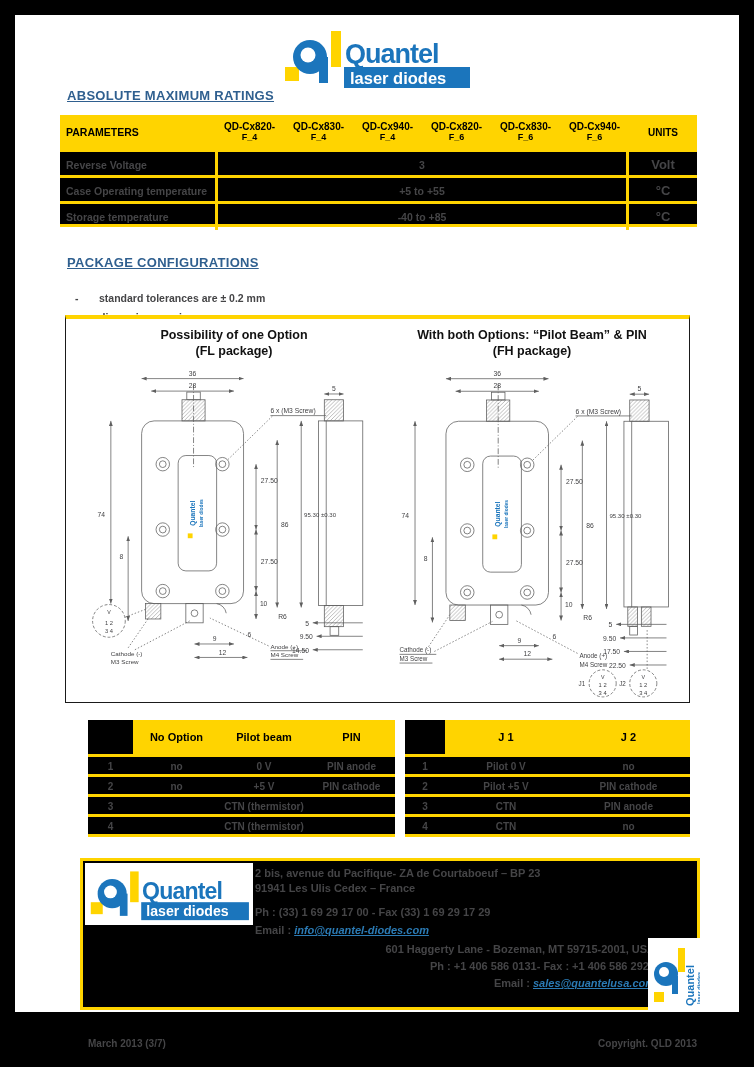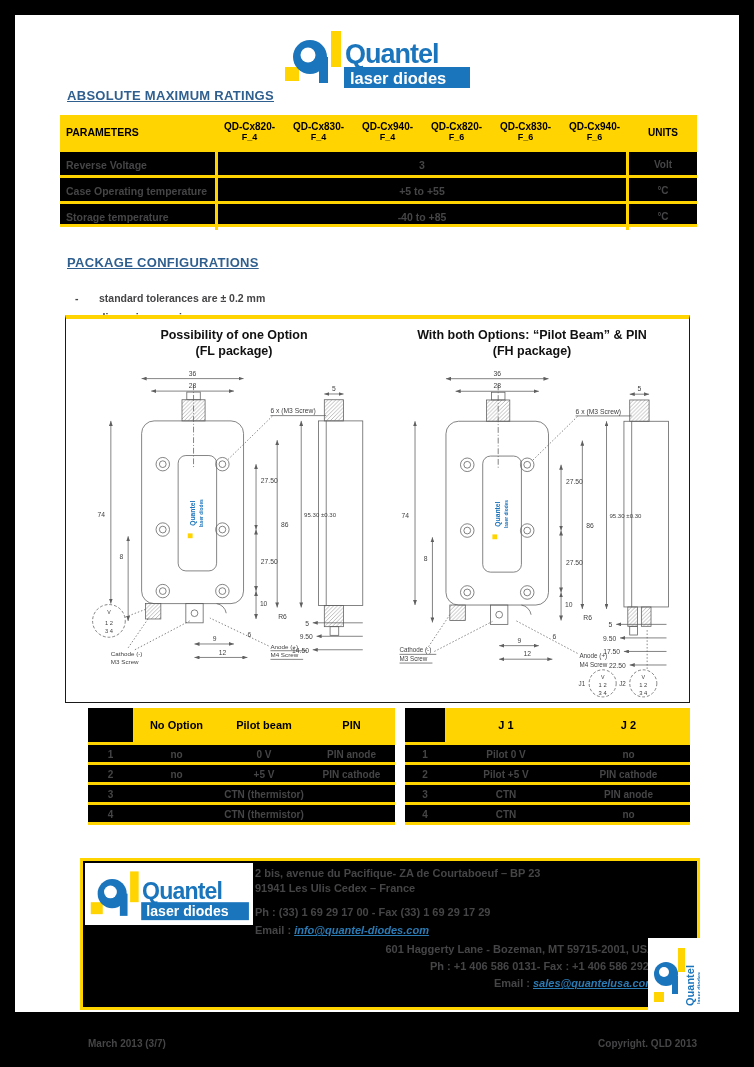--- a/index.html
+++ b/index.html
@@ -31,21 +31,21 @@
   
   .rtable{position:absolute;left:45px;top:100px;width:637px;}
   .rt-head{display:grid;grid-template-columns:155px 69px 69px 69px 69px 69px 69px 68px;background:var(--yellow);height:34px;}
   .rt-head .hcell{display:flex;flex-direction:column;align-items:center;justify-content:center;color:#000;font-weight:bold;font-size:10px;line-height:11px;}
   .rt-head .hparam{align-items:flex-start;padding-left:6px;font-size:10.5px;}
   .rt-head .l2{font-size:9px;}
   .rt-row{display:grid;grid-template-columns:155px 414px 68px;background:#000;height:26px;border-top:3px solid var(--yellow);}
   .rt-row:last-child{border-bottom:3px solid var(--yellow);}
   .rt-row .param{color:var(--txt);font-weight:bold;font-size:10.5px;line-height:26px;padding-left:6px;white-space:nowrap;}
   .rt-row .val{color:var(--txt);font-weight:bold;font-size:10.5px;line-height:26px;text-align:center;border-left:3px solid var(--yellow);border-right:3px solid var(--yellow);}
-  .rt-row .unit{color:var(--txt);font-weight:bold;font-size:10px;line-height:26px;text-align:center;}
+  .rt-row .unit{color:var(--txt);font-weight:bold;font-size:13px;line-height:26px;text-align:center;}
 
   
   .bullet{position:absolute;left:60px;color:var(--txt);font-weight:bold;font-size:10.5px;white-space:nowrap;}
   .bullet .dash{display:inline-block;width:24px;}
   #bullet0{top:248px;margin-top:48px;}
   #bullet1{top:277px;}
 
   
   .diabox{position:absolute;left:50px;top:300px;width:625px;height:388px;background:#fff;
           border:1.5px solid #1a1a1a;border-top:4px solid var(--yellow);}
@@ -54,21 +54,21 @@
   #dtr{left:316px;top:8px;width:300px;}
   .drawing{position:absolute;}
   #svgL{left:16px;top:46px;}
   #svgR{left:320px;top:46px;}
   .drawing text{font-family:"Liberation Sans",sans-serif;}
 
   
   .ptable{position:absolute;top:693px;border-bottom:3px solid var(--yellow);}
   #ptL{left:73px;width:307px;}
   #ptR{left:390px;width:285px;}
-  .pt-head{display:grid;height:34px;}
+  .pt-head{display:grid;height:34px;margin-top:12px;}
   #ptL .pt-head, #ptL .pt-row{grid-template-columns:45px 87px 88px 87px;}
   #ptR .pt-head, #ptR .pt-row{grid-template-columns:40px 122px 123px;}
   .pt-head .hc{background:var(--yellow);display:flex;align-items:center;justify-content:center;color:#000;font-weight:bold;font-size:11px;}
   .pt-head .h0{background:#000;}
   .pt-row{display:grid;height:20px;background:#000;border-top:3px solid var(--yellow);}
   .pt-row div{color:var(--txt);font-weight:bold;font-size:10px;line-height:20px;text-align:center;}
   .pt-span{grid-column:2/-1;}
 
   
   .footerbox{position:absolute;left:65px;top:843px;width:620px;height:152px;background:#000;border:3px solid var(--yellow);}

